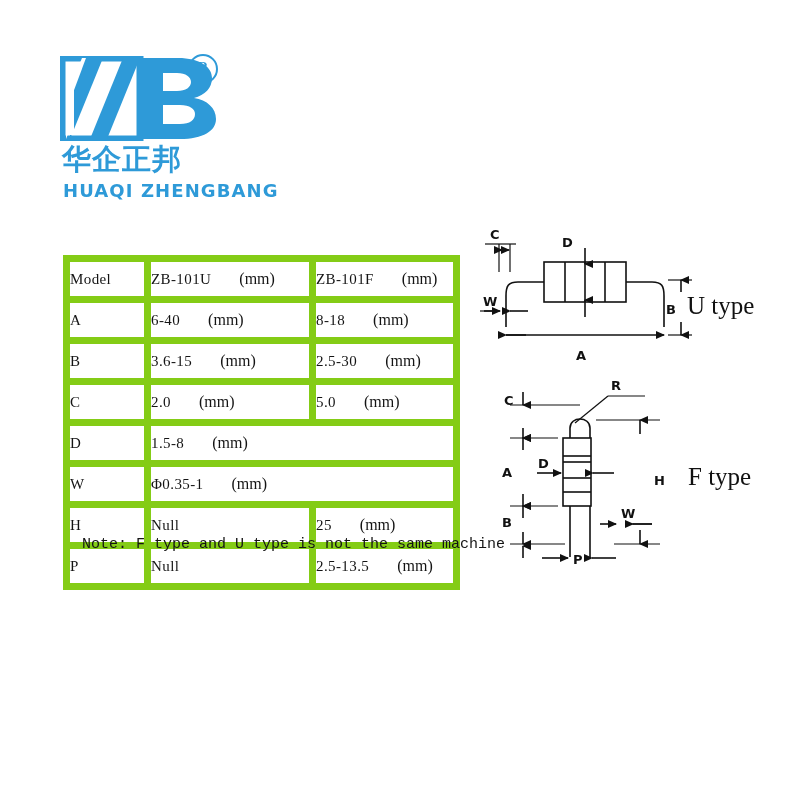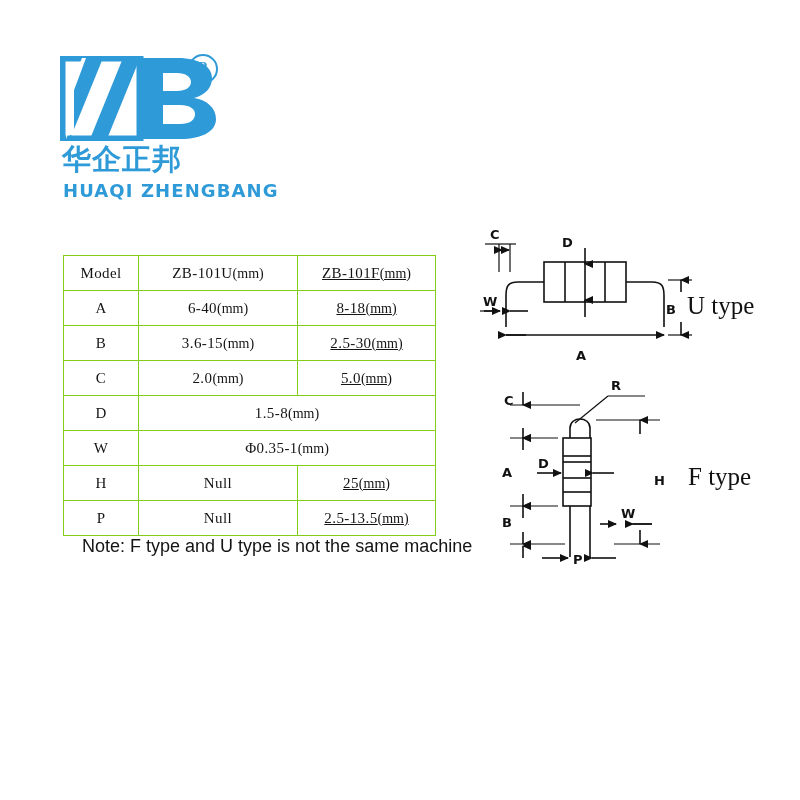--- a/index.html
+++ b/index.html
@@ -76,44 +76,44 @@
   
   #spec-table {
     position: absolute;
     left: 63px;
     top: 255px;
     width: 369px;
     border-collapse: collapse;
     table-layout: fixed;
   }
   #spec-table td {
-    border: 1px solid #84cc16;
+    border: 7px solid #84cc16;
     height: 34px;
-    text-align: center;
     vertical-align: middle;
     font-family: "Liberation Serif", serif;
     font-size: 15px;
     color: #141414;
     padding: 0;
     letter-spacing: 0.4px;
   }
   #spec-table td.c-label { width: 74px; }
   #spec-table td.c-u { width: 158px; }
-  #spec-table td.c-f { width: 137px; text-decoration: underline; }
+  #spec-table td.c-f { width: 137px; }
   .unit {
-    font-size: 14px;
+    font-size: 16px;
     letter-spacing: 0;
+    margin-left: 28px;
   }
 
   #table-note {
     position: absolute;
     left: 82px;
     top: 536px;
-    font-family: Liberation Sans, sans-serif;
-    font-size: 18px;
+    font-family: Liberation Mono, monospace;
+    font-size: 15px;
     color: #141414;
     white-space: nowrap;
   }
 
   
   .diagram {
     position: absolute;
   }
   #diagram-u { left: 480px; top: 222px; width: 320px; height: 145px; }
   #diagram-f { left: 480px; top: 372px; width: 320px; height: 215px; }

